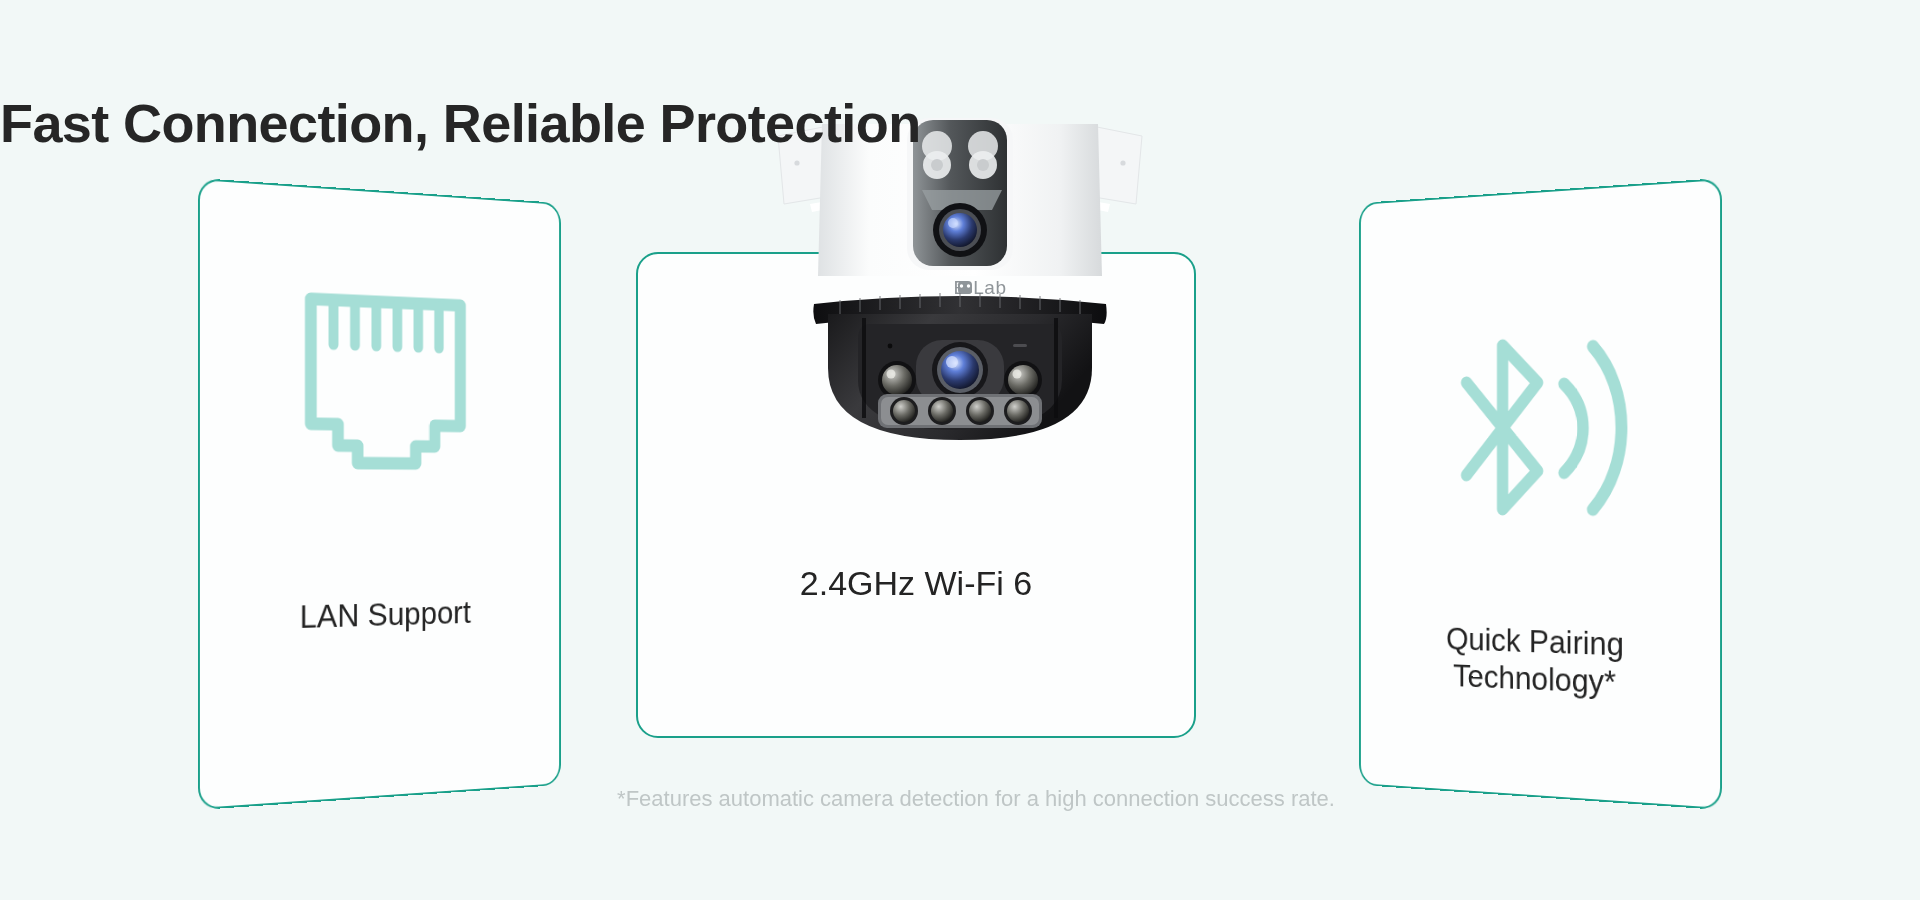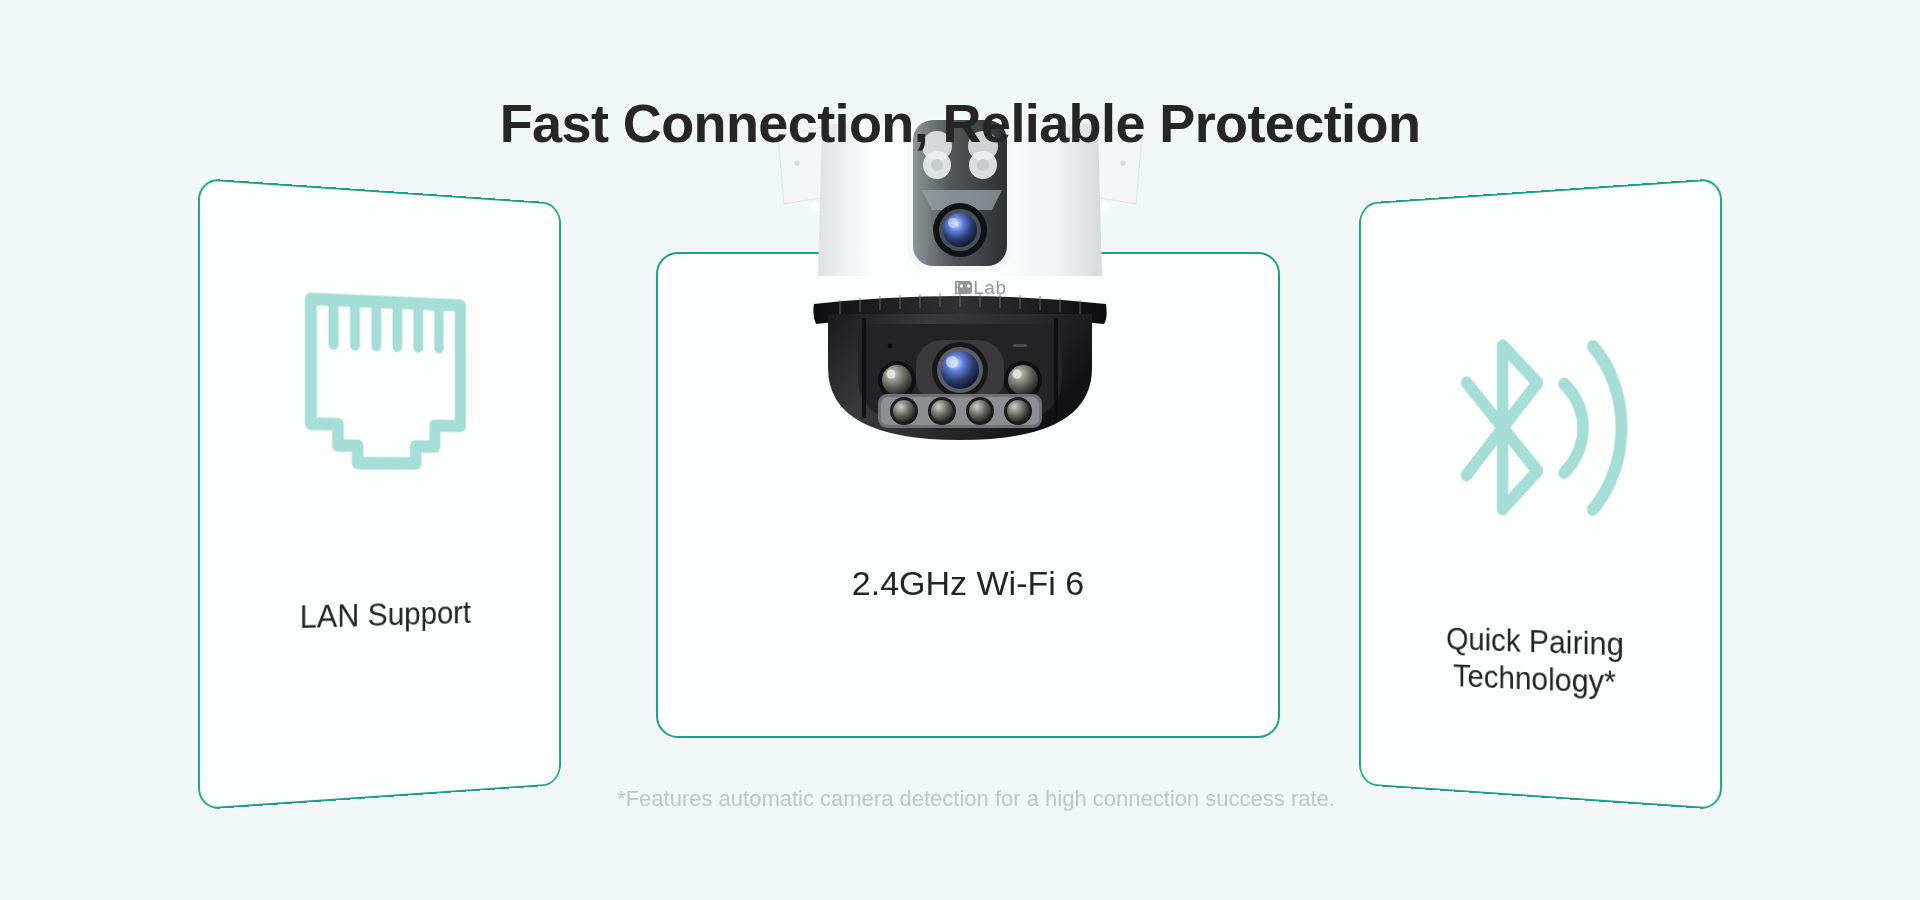--- a/index.html
+++ b/index.html
@@ -19,21 +19,20 @@
     background: #f2f8f7;
     overflow: hidden;
   }
 
   
   #page-title {
     position: absolute;
     left: 0;
     top: 92px;
     width: 1920px;
-    text-align: center;
     font-size: 54px;
     font-weight: bold;
     letter-spacing: -0.6px;
     color: #262626;
     z-index: 6;
     white-space: nowrap;
   }
 
   
   .card {
@@ -46,23 +45,23 @@
   #card-left {
     left: 198px;
     top: 178px;
     width: 412px;
     height: 632px;
     transform: perspective(1400px) rotateY(17deg);
     transform-origin: left center;
     z-index: 2;
   }
   #card-center {
-    left: 656px;
+    left: 636px;
     top: 252px;
-    width: 624px;
+    width: 560px;
     height: 486px;
     z-index: 4;
   }
   #card-right {
     left: 1310px;
     top: 178px;
     width: 412px;
     height: 632px;
     transform: perspective(1400px) rotateY(-17deg);
     transform-origin: right center;

